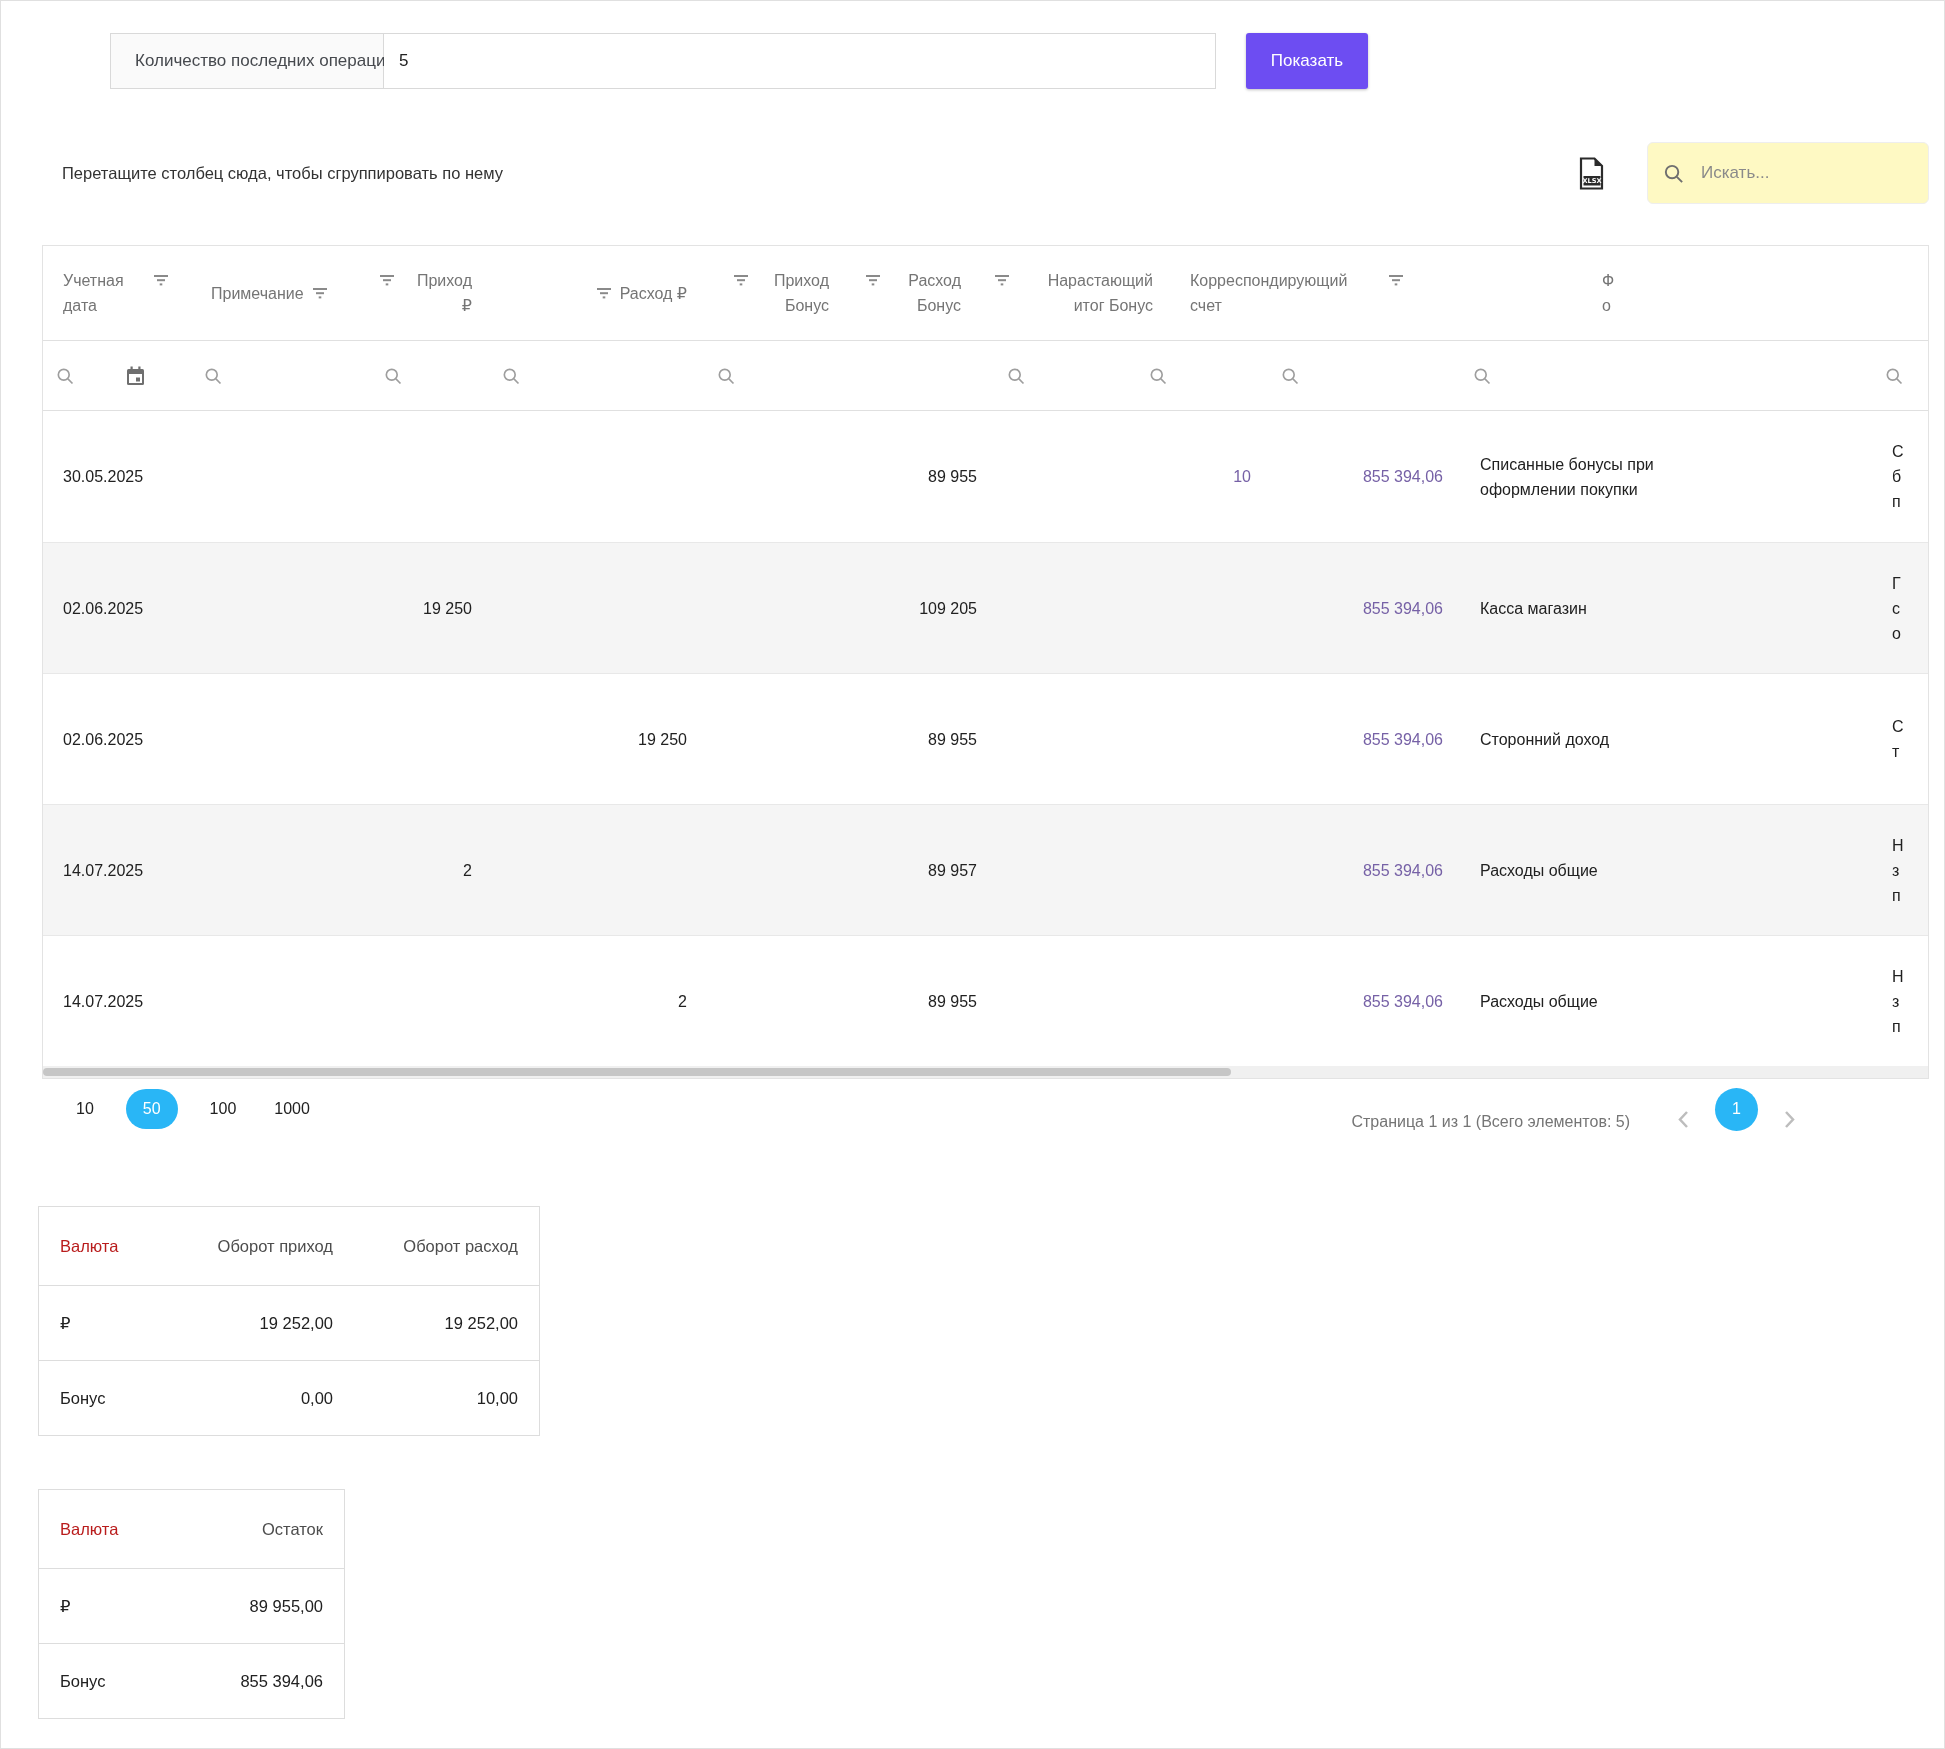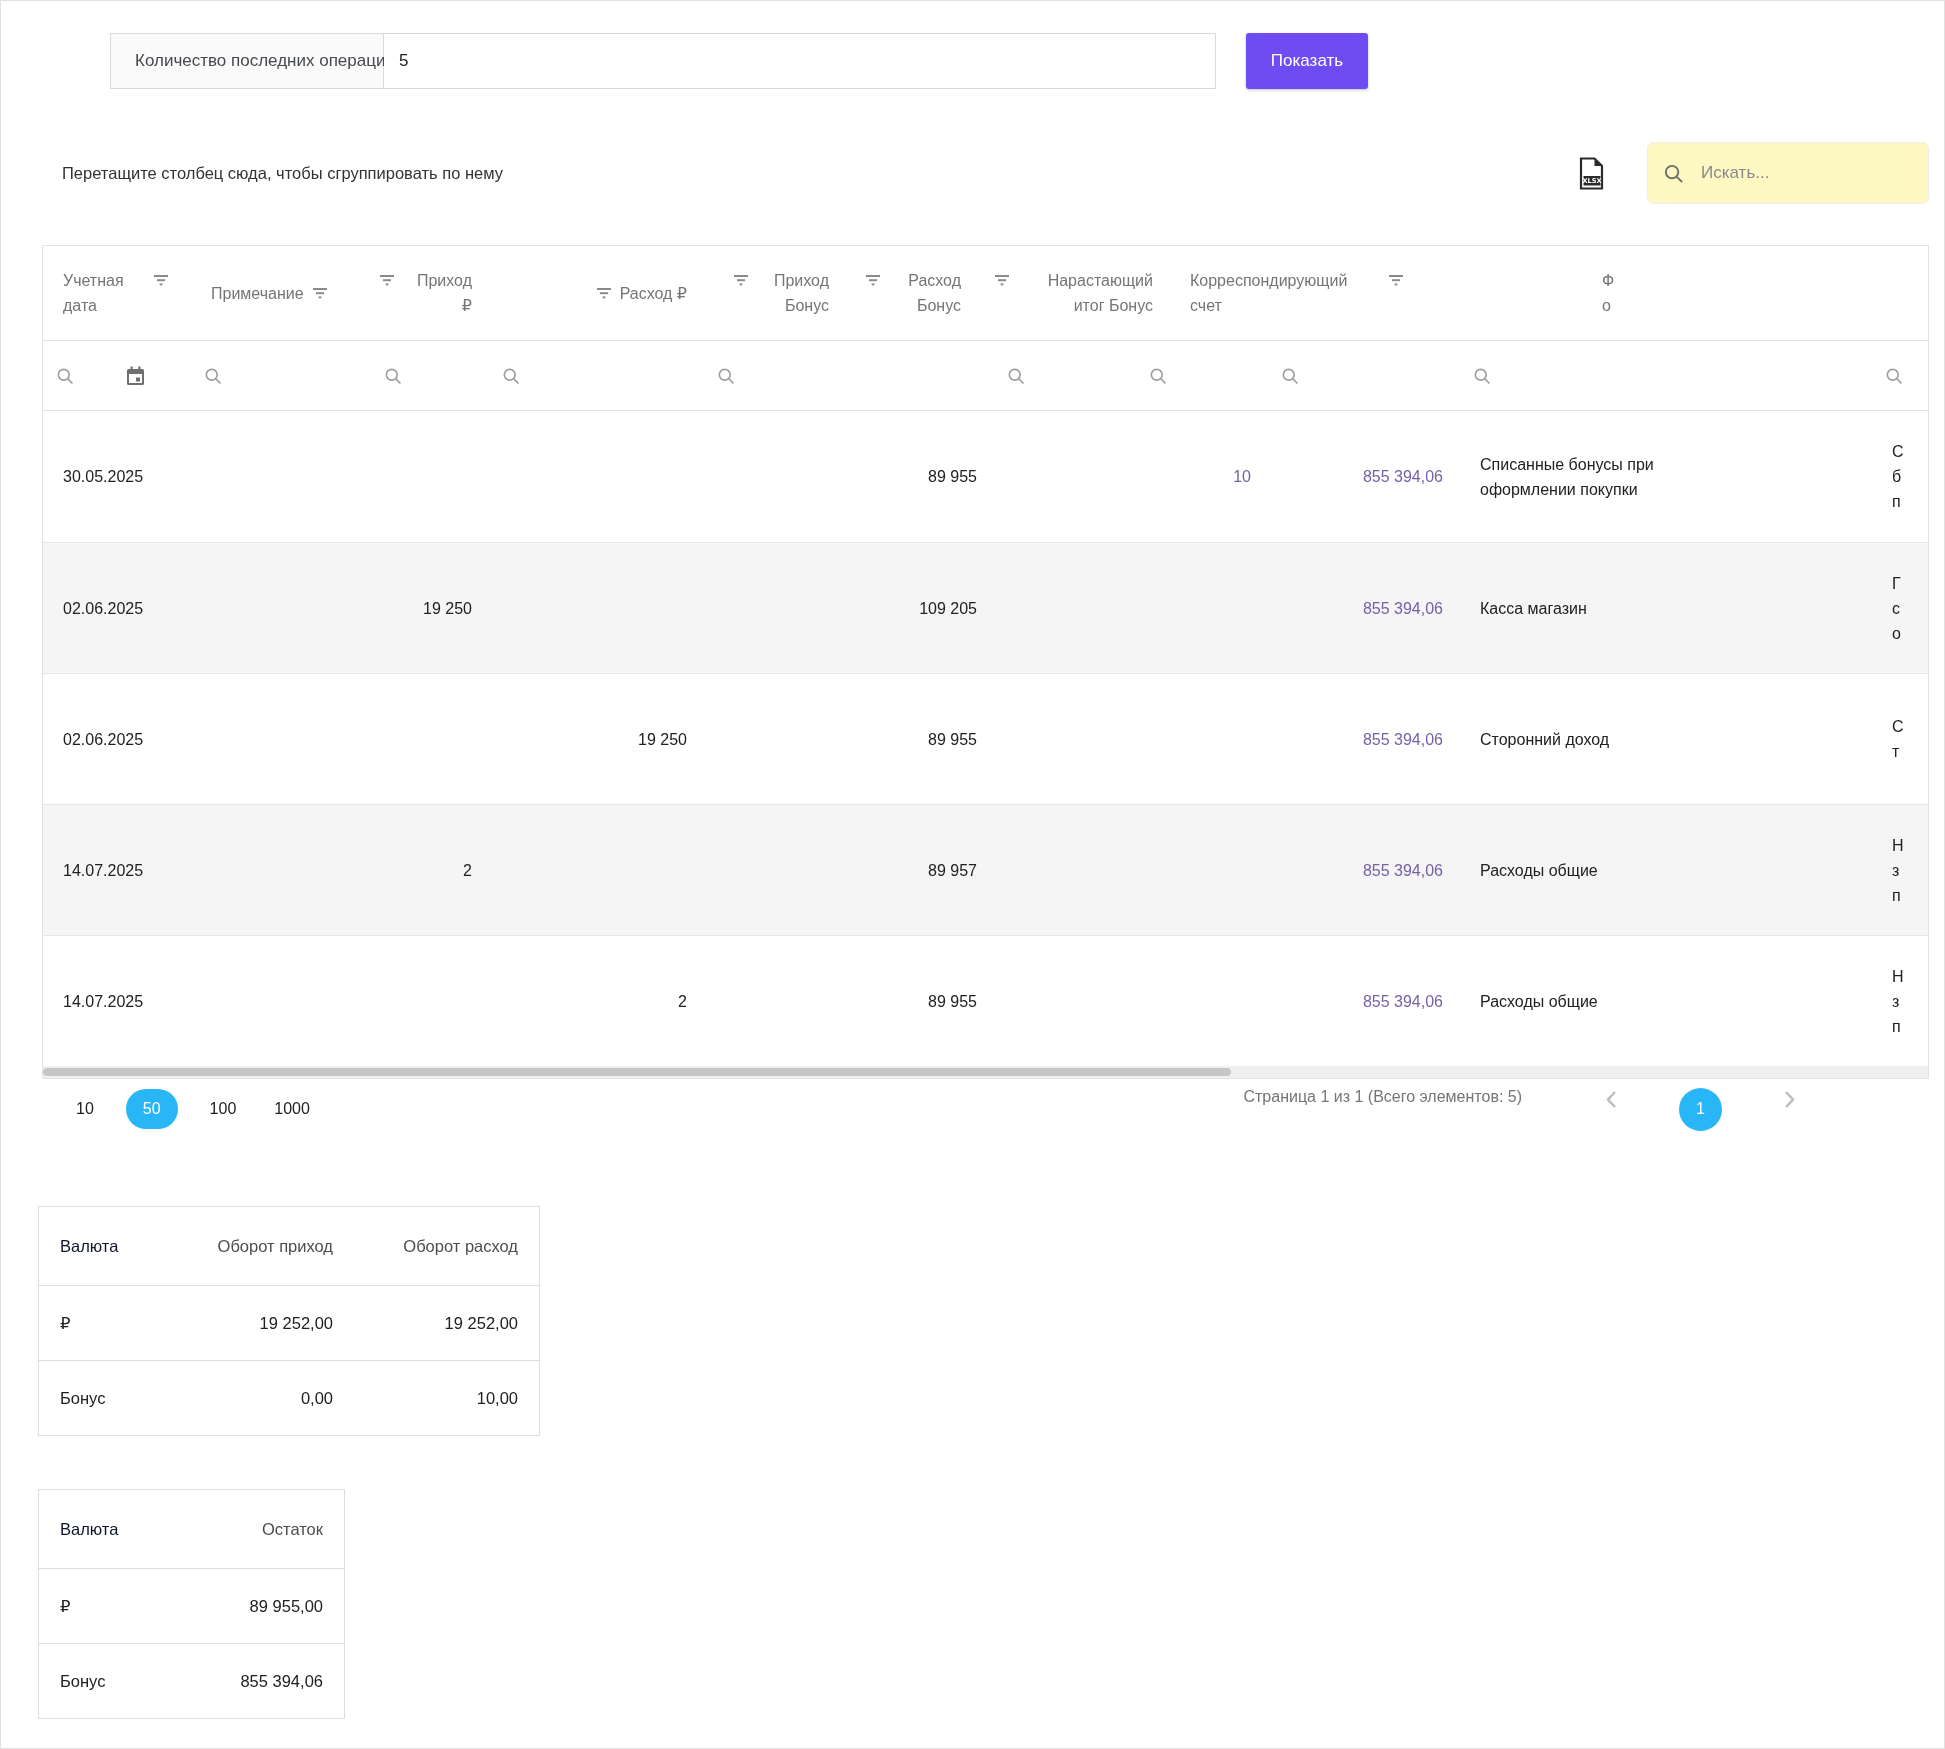--- a/index.html
+++ b/index.html
@@ -61,36 +61,36 @@
   .dcell.c8 .dtext{max-width:205px;}
   .dtext.accent{color:#7661a6;}
   .scrollbar{height:12px;background:#f0f0f0;position:relative;cursor:pointer;}
   .thumb{position:absolute;left:0;top:2px;height:8px;width:63%;background:#c6c6c6;border-radius:4px;}
 
   
   .pager{position:absolute;left:41px;top:1072px;width:1887px;height:72px;display:flex;align-items:center;}
   .psizes{display:flex;align-items:center;gap:26px;padding-left:28px;}
   .psize{font-size:16px;color:#212121;padding:11px 6px;cursor:pointer;}
   .psize.sel{background:#29b6f6;color:#fff;border-radius:22px;padding:11px 17px;}
-  .pnav{margin-left:auto;margin-right:120px;display:flex;align-items:flex-start;gap:36px;}
+  .pnav{margin-left:auto;margin-right:120px;display:flex;align-items:flex-end;}
   .pinfo{font-size:16px;color:#757575;margin-right:34px;}
   .pchev{display:flex;align-items:center;padding:0 12px;cursor:pointer;}
   .pcur{width:43px;height:43px;border-radius:50%;background:#29b6f6;color:#fff;font-size:16px;
         display:flex;align-items:center;justify-content:center;margin:0 12px;cursor:pointer;}
 
   
   .stable{position:absolute;left:37px;box-sizing:border-box;border:1px solid #ddd;background:#fff;}
   .t1{top:1205px;width:502px;}
   .t2{top:1488px;width:307px;}
   .srow{display:flex;box-sizing:border-box;height:75px;}
   .srow.shead{height:78px;}
   .srow + .srow{border-top:1px solid #ddd;}
   .scell{display:flex;align-items:center;box-sizing:border-box;font-size:16.5px;padding-left:21px;color:#212121;}
   .scell.ar{justify-content:flex-end;padding-right:21px;padding-left:0;}
-  .shead .scell{color:#0f172a;}
+  .shead .scell{color:#b91c1c;}
   .shead .scell.ar{color:#4d4d4d;}
   .t1 .scell:nth-child(1){width:137px;}
   .t1 .scell:nth-child(2){width:178px;}
   .t1 .scell:nth-child(3){width:185px;}
   .t2 .scell:nth-child(1){width:135px;}
   .t2 .scell:nth-child(2){width:170px;}
 </style>
 </head>
 <body>
 

